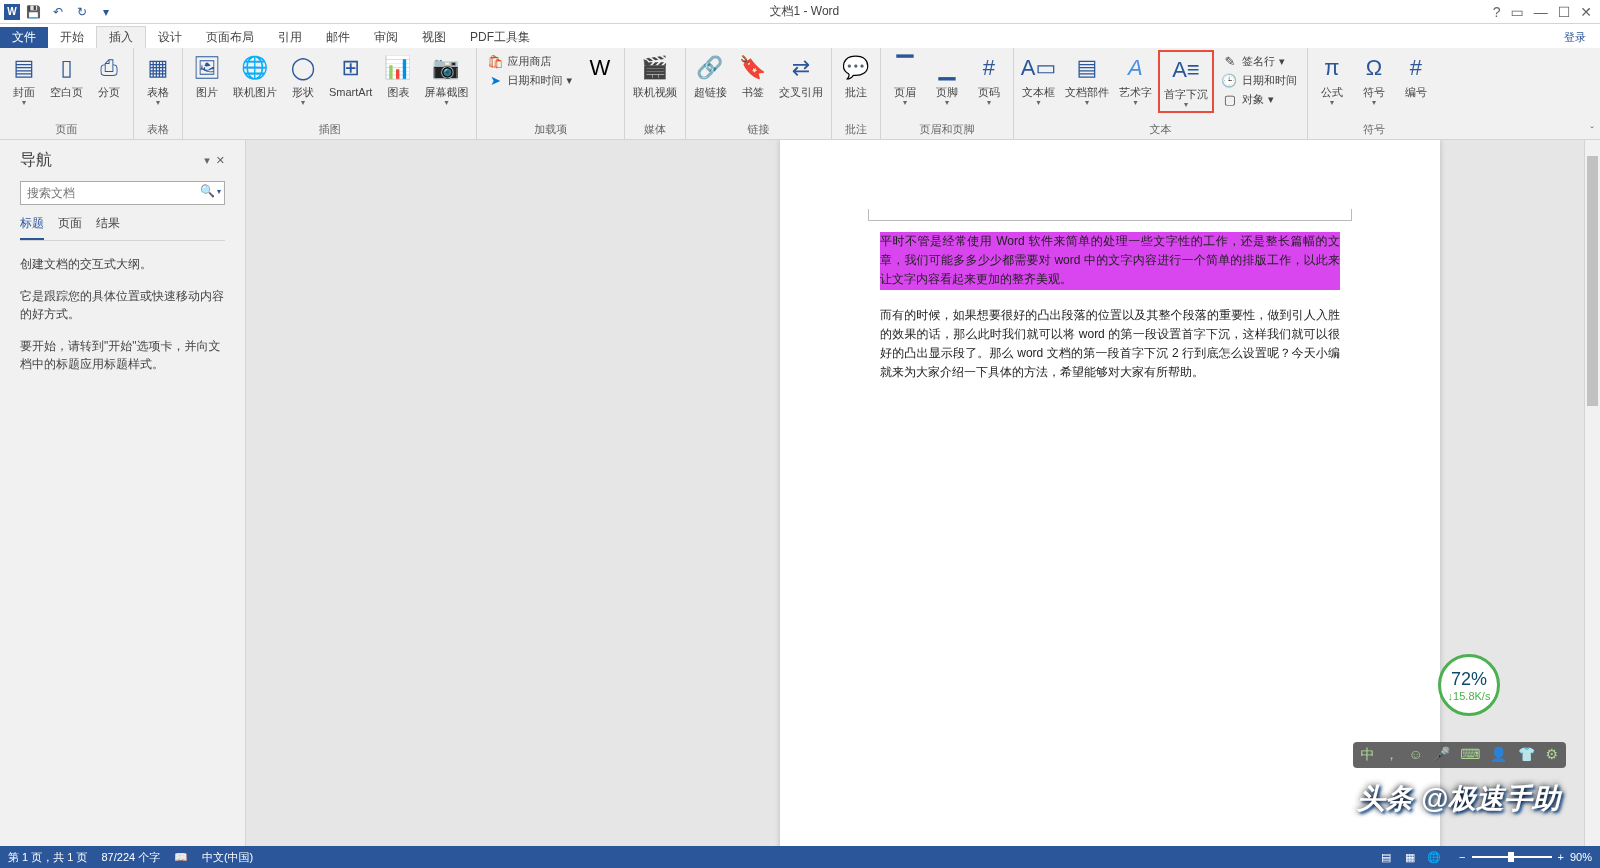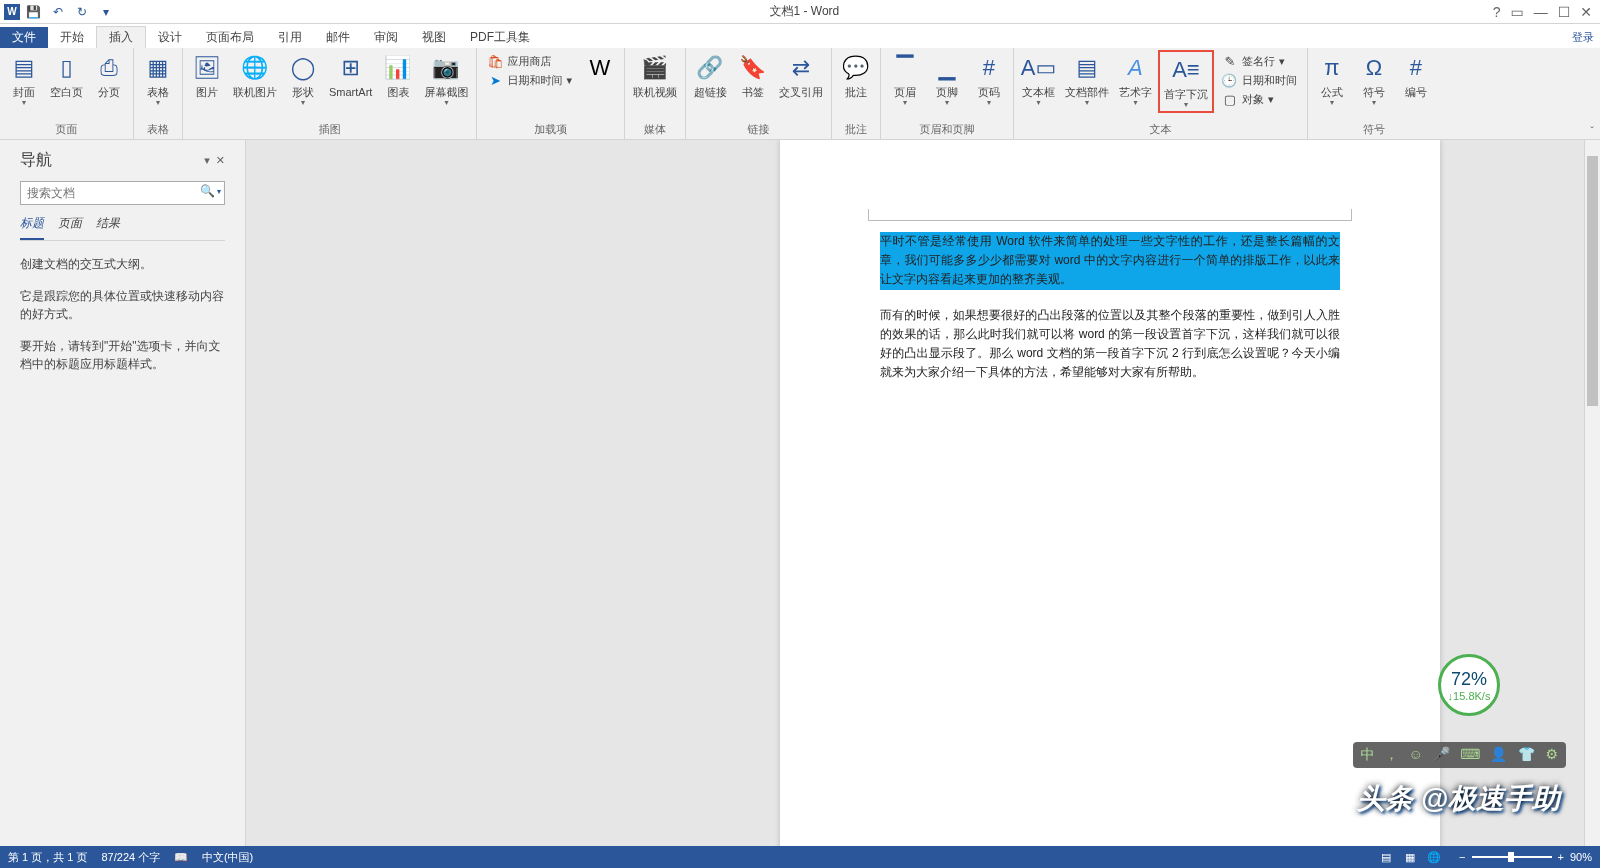--- a/index.html
+++ b/index.html
@@ -6,21 +6,21 @@
 body { background: #fff; font-size: 12px; overflow: hidden; width: 1600px; height: 868px; position: relative; }
 
 
 .titlebar { height: 24px; background: #fff; display: flex; align-items: center; border-bottom: 1px solid #d4d4d4; }
 .qat { display: flex; align-items: center; gap: 4px; padding-left: 4px; }
 .word-icon { width: 16px; height: 16px; background: #2b579a; color: #fff; display: flex; align-items: center; justify-content: center; font-size: 10px; font-weight: bold; }
 .qat-btn { width: 20px; height: 20px; display: flex; align-items: center; justify-content: center; color: #2b579a; cursor: pointer; }
 .title-center { flex: 1; text-align: center; font-size: 12px; color: #444; }
 .win-controls { display: flex; gap: 10px; padding-right: 8px; color: #666; }
 .win-controls span { cursor: pointer; font-size: 14px; }
-.login { position: absolute; right: 6px; top: 30px; font-size: 11px; color: #2b579a; cursor: pointer; }
+.login { position: absolute; right: 14px; top: 30px; font-size: 11px; color: #2b579a; cursor: pointer; }
 
 
 .tabs { height: 24px; background: #fff; display: flex; align-items: flex-end; }
 .tab { padding: 2px 12px; font-size: 12px; color: #444; cursor: pointer; }
 .tab.file { background: #2b579a; color: #fff; }
 .tab.active { border: 1px solid #d4d4d4; border-bottom: none; background: #f1f1f1; }
 
 
 .ribbon { height: 92px; background: #f1f1f1; border-bottom: 1px solid #d4d4d4; display: flex; position: relative; }
 .group { border-right: 1px solid #d4d4d4; display: flex; flex-direction: column; padding: 2px 4px 0; }
@@ -38,28 +38,28 @@
 
 
 .main { display: flex; height: calc(868px - 24px - 24px - 92px - 22px); }
 .nav-pane { width: 246px; background: #f1f1f1; border-right: 1px solid #d4d4d4; padding: 10px 20px; display: flex; flex-direction: column; }
 .nav-title { font-size: 16px; color: #444; margin-bottom: 10px; display: flex; align-items: center; justify-content: space-between; }
 .nav-title-controls { display: flex; gap: 6px; color: #666; font-size: 11px; }
 .search-box { position: relative; margin-bottom: 10px; }
 .search-box input { width: 100%; padding: 4px 24px 4px 6px; border: 1px solid #ababab; font-size: 12px; background: #fff; }
 .search-box .sicon { position: absolute; right: 4px; top: 3px; color: #2b579a; display: flex; align-items: center; gap: 2px; }
 .nav-tabs { display: flex; gap: 14px; border-bottom: 1px solid #d4d4d4; margin-bottom: 14px; }
-.nav-tab { padding-bottom: 6px; font-size: 12px; color: #444; cursor: pointer; font-style: italic; }
+.nav-tab { padding-bottom: 6px; font-size: 12px; color: #444; cursor: pointer; }
 .nav-tab.active { color: #2b579a; border-bottom: 2px solid #2b579a; }
 .nav-help p { font-size: 12px; color: #444; margin-bottom: 14px; line-height: 1.5; }
 
 .doc-area { flex: 1; background: #e6e6e6; position: relative; overflow: hidden; }
 .page { position: absolute; left: 534px; top: 0; width: 660px; height: 760px; background: #fff; box-shadow: 0 0 6px rgba(0,0,0,0.2); padding: 92px 100px; }
 .page p { font-size: 12px; line-height: 1.6; color: #222; margin-bottom: 16px; text-align: justify; }
-.page p.sel { background: #0ea5e9; }
+.page p.sel { background: #d946ef; }
 .margin-marks { position: absolute; top: 80px; left: 88px; right: 88px; height: 12px; border-top: 1px solid #bbb; }
 .margin-marks::before, .margin-marks::after { content: ''; position: absolute; width: 1px; height: 12px; background: #bbb; top: -12px; }
 .margin-marks::before { left: 0; }
 .margin-marks::after { right: 0; }
 .vscroll { position: absolute; right: 0; top: 0; bottom: 0; width: 16px; background: #f1f1f1; border-left: 1px solid #d4d4d4; }
 .vscroll .thumb { position: absolute; left: 2px; right: 2px; top: 16px; height: 250px; background: #c1c1c1; }
 
 
 .statusbar { height: 22px; background: #2b579a; color: #fff; display: flex; align-items: center; font-size: 11px; padding: 0 8px; gap: 14px; }
 .statusbar .spacer { flex: 1; }

